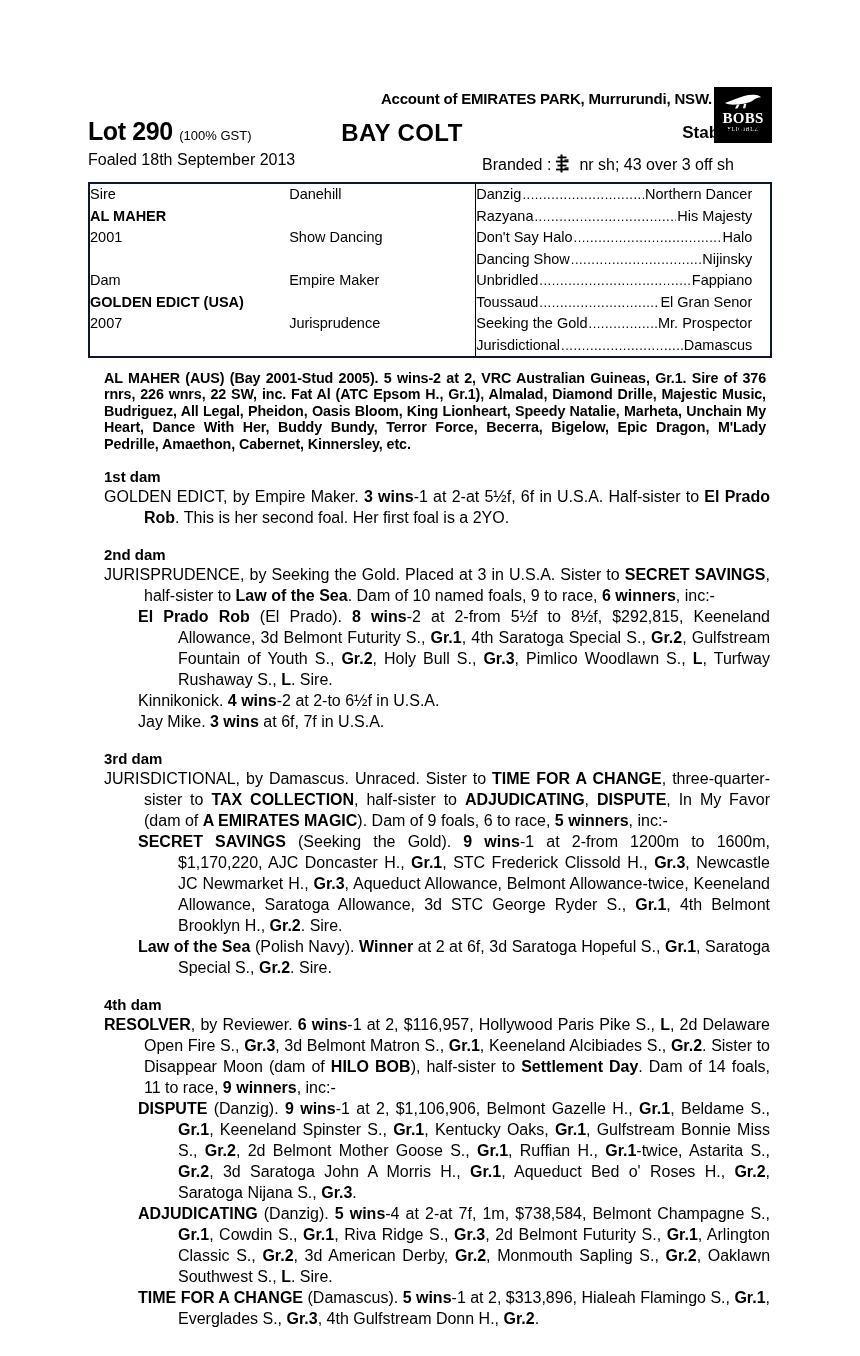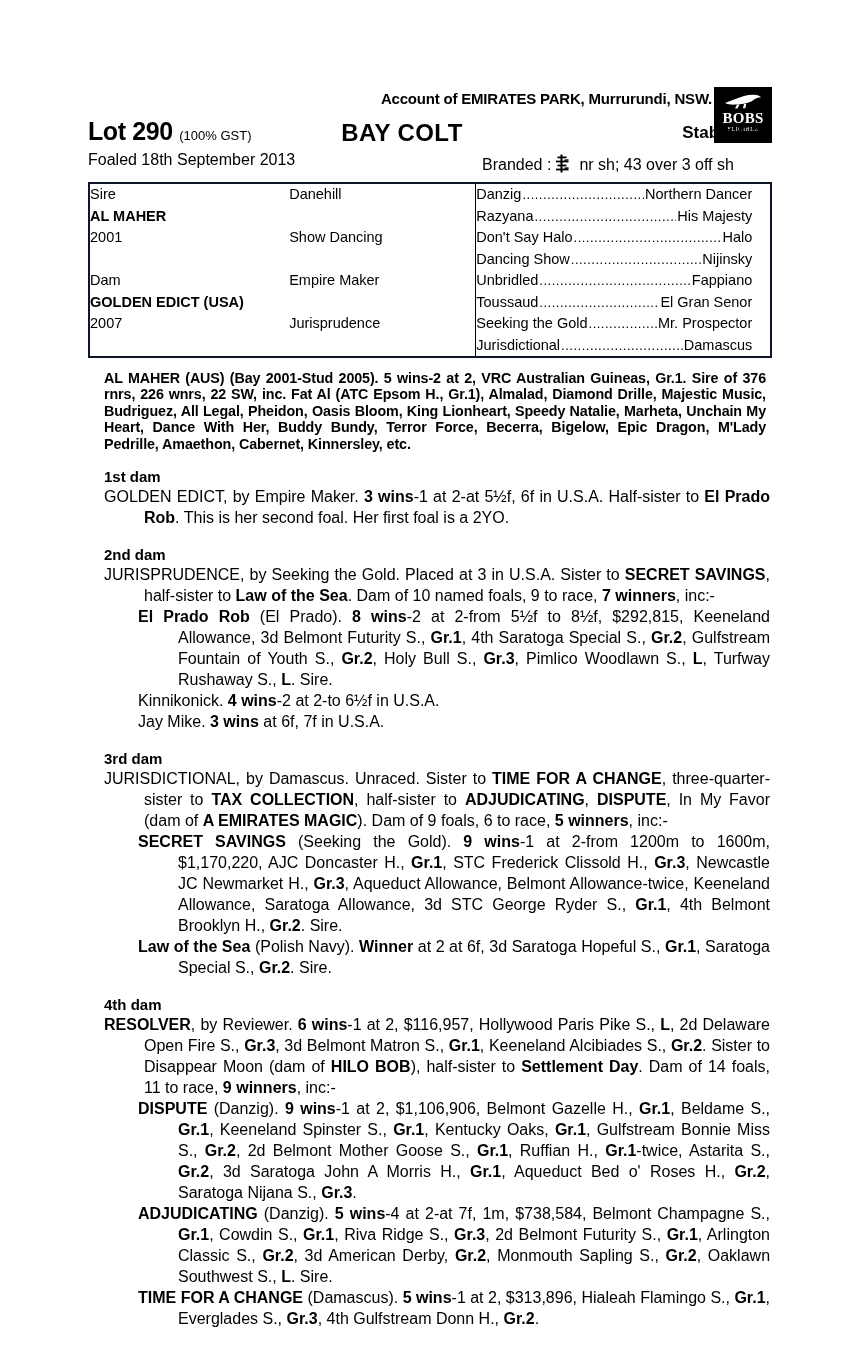--- a/index.html
+++ b/index.html
@@ -336,21 +336,21 @@
       </tr>
     </tbody>
       </table>
 
     <div class="sire-note">AL MAHER (AUS) (Bay 2001-Stud 2005). 5 wins-2 at 2, VRC Australian Guineas, Gr.1. Sire of 376 rnrs, 226 wnrs, 22 SW, inc. Fat Al (ATC Epsom H., Gr.1), Almalad, Diamond Drille, Majestic Music, Budriguez, All Legal, Pheidon, Oasis Bloom, King Lionheart, Speedy Natalie, Marheta, Unchain My Heart, Dance With Her, Buddy Bundy, Terror Force, Becerra, Bigelow, Epic Dragon, M'Lady Pedrille, Amaethon, Cabernet, Kinnersley, etc.</div>
 
     <div id="dam-sections">
         <div class="dam-head tight">1st dam</div>
         <p class="entry lvl0">GOLDEN EDICT, by Empire Maker. <b>3 wins</b>-1 at 2-at 5½f, 6f in U.S.A. Half-sister to <b>El Prado Rob</b>. This is her second foal. Her first foal is a 2YO.</p>
         <div class="dam-head">2nd dam</div>
-        <p class="entry lvl0">JURISPRUDENCE, by Seeking the Gold. Placed at 3 in U.S.A. Sister to <b>SECRET SAVINGS</b>, half-sister to <b>Law of the Sea</b>. Dam of 10 named foals, 9 to race, <b>7 winners</b>, inc:-</p>
+        <p class="entry lvl0">JURISPRUDENCE, by Seeking the Gold. Placed at 3 in U.S.A. Sister to <b>SECRET SAVINGS</b>, half-sister to <b>Law of the Sea</b>. Dam of 10 named foals, 9 to race, <b>6 winners</b>, inc:-</p>
         <p class="entry lvl1"><b>El Prado Rob</b> (El Prado). <b>8 wins</b>-2 at 2-from 5½f to 8½f, $292,815, Keeneland Allowance, 3d Belmont Futurity S., <b>Gr.1</b>, 4th Saratoga Special S., <b>Gr.2</b>, Gulfstream Fountain of Youth S., <b>Gr.2</b>, Holy Bull S., <b>Gr.3</b>, Pimlico Woodlawn S., <b>L</b>, Turfway Rushaway S., <b>L</b>. Sire.</p>
         <p class="entry lvl1">Kinnikonick. <b>4 wins</b>-2 at 2-to 6½f in U.S.A.</p>
         <p class="entry lvl1">Jay Mike. <b>3 wins</b> at 6f, 7f in U.S.A.</p>
         <div class="dam-head">3rd dam</div>
         <p class="entry lvl0">JURISDICTIONAL, by Damascus. Unraced. Sister to <b>TIME FOR A CHANGE</b>, three-quarter-sister to <b>TAX COLLECTION</b>, half-sister to <b>ADJUDICATING</b>, <b>DISPUTE</b>, In My Favor (dam of <b>A EMIRATES MAGIC</b>). Dam of 9 foals, 6 to race, <b>5 winners</b>, inc:-</p>
         <p class="entry lvl1"><b>SECRET SAVINGS</b> (Seeking the Gold). <b>9 wins</b>-1 at 2-from 1200m to 1600m, $1,170,220, AJC Doncaster H., <b>Gr.1</b>, STC Frederick Clissold H., <b>Gr.3</b>, Newcastle JC Newmarket H., <b>Gr.3</b>, Aqueduct Allowance, Belmont Allowance-twice, Keeneland Allowance, Saratoga Allowance, 3d STC George Ryder S., <b>Gr.1</b>, 4th Belmont Brooklyn H., <b>Gr.2</b>. Sire.</p>
         <p class="entry lvl1"><b>Law of the Sea</b> (Polish Navy). <b>Winner</b> at 2 at 6f, 3d Saratoga Hopeful S., <b>Gr.1</b>, Saratoga Special S., <b>Gr.2</b>. Sire.</p>
         <div class="dam-head">4th dam</div>
         <p class="entry lvl0"><b>RESOLVER</b>, by Reviewer. <b>6 wins</b>-1 at 2, $116,957, Hollywood Paris Pike S., <b>L</b>, 2d Delaware Open Fire S., <b>Gr.3</b>, 3d Belmont Matron S., <b>Gr.1</b>, Keeneland Alcibiades S., <b>Gr.2</b>. Sister to Disappear Moon (dam of <b>HILO BOB</b>), half-sister to <b>Settlement Day</b>. Dam of 14 foals, 11 to race, <b>9 winners</b>, inc:-</p>
         <p class="entry lvl1"><b>DISPUTE</b> (Danzig). <b>9 wins</b>-1 at 2, $1,106,906, Belmont Gazelle H., <b>Gr.1</b>, Beldame S., <b>Gr.1</b>, Keeneland Spinster S., <b>Gr.1</b>, Kentucky Oaks, <b>Gr.1</b>, Gulfstream Bonnie Miss S., <b>Gr.2</b>, 2d Belmont Mother Goose S., <b>Gr.1</b>, Ruffian H., <b>Gr.1</b>-twice, Astarita S., <b>Gr.2</b>, 3d Saratoga John A Morris H., <b>Gr.1</b>, Aqueduct Bed o' Roses H., <b>Gr.2</b>, Saratoga Nijana S., <b>Gr.3</b>.</p>

